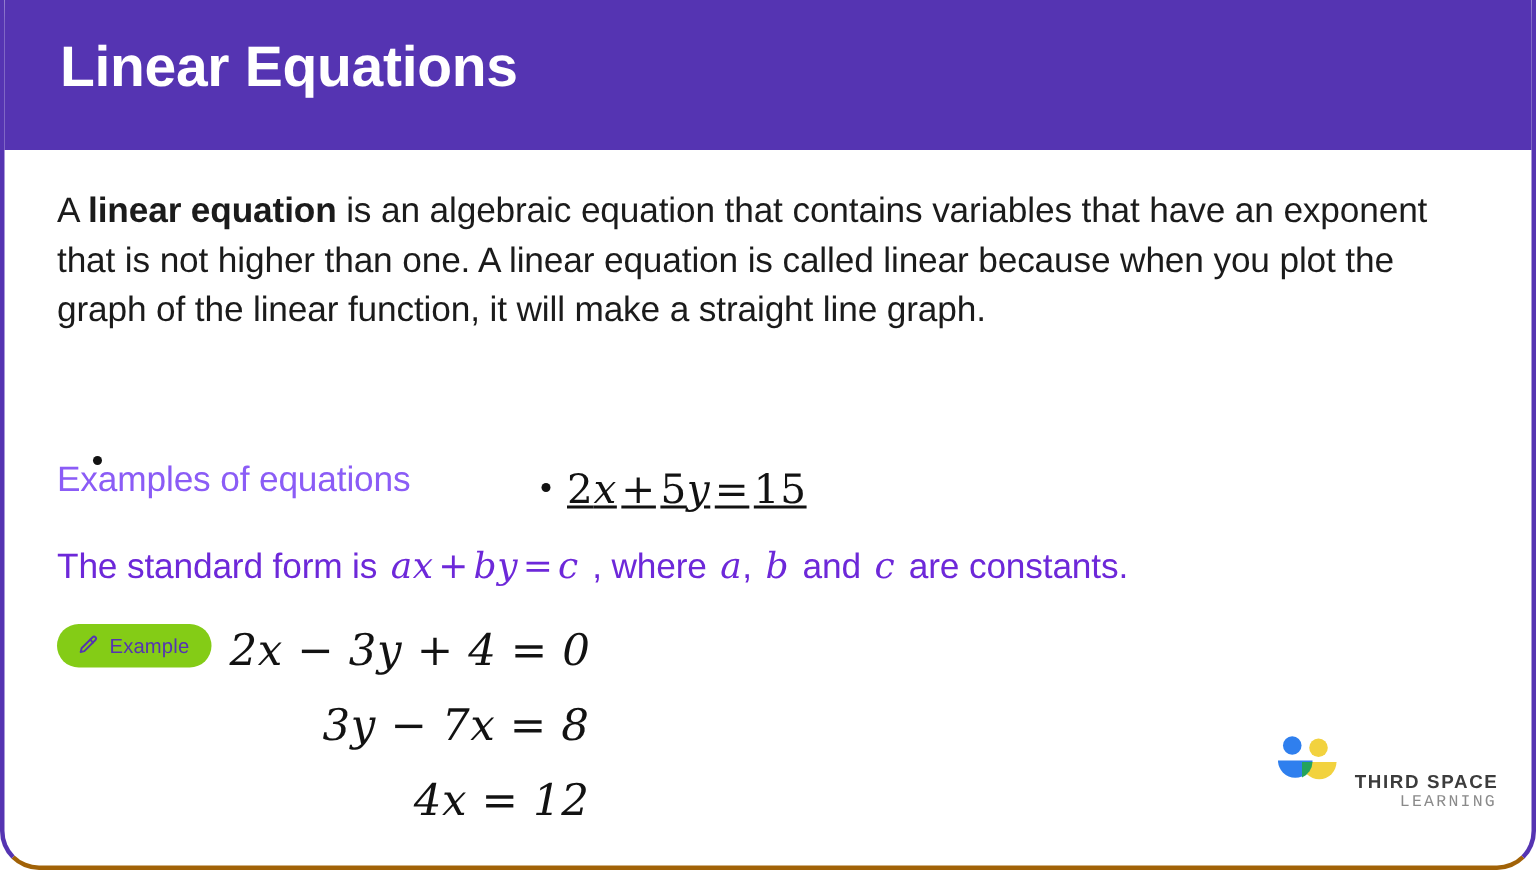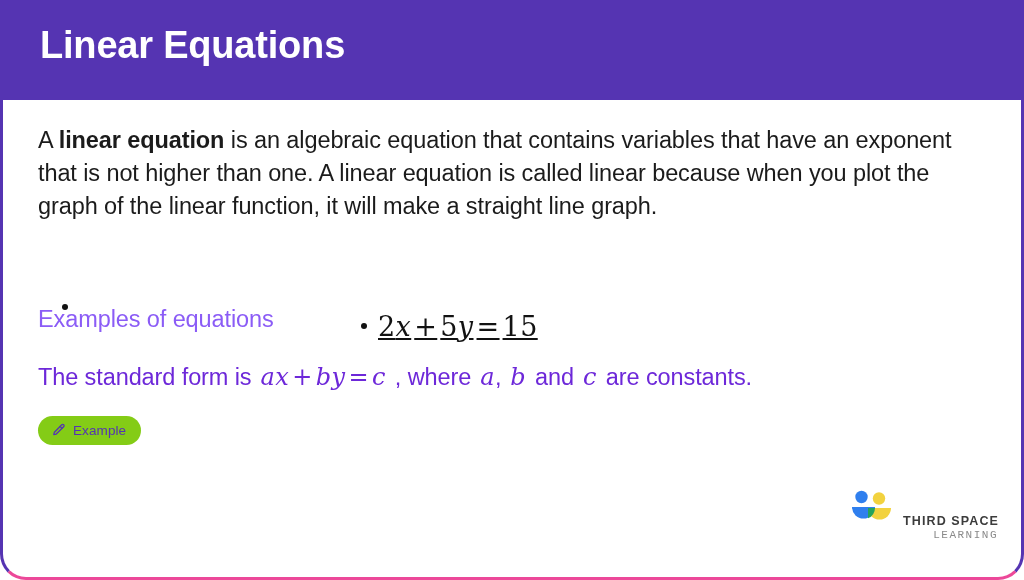--- a/index.html
+++ b/index.html
@@ -16,21 +16,21 @@
   }
 
   .card {
     position: relative;
     width: 1024px;
     height: 580px;
     box-sizing: border-box;
     background: #ffffff;
     border-left: 3px solid #5534B2;
     border-right: 3px solid #5534B2;
-    border-bottom: 3px solid #ec4899;
+    border-bottom: 3px solid #a16207;
     border-bottom-left-radius: 26px;
     border-bottom-right-radius: 26px;
     overflow: hidden;
   }
 
   
   .header {
     position: absolute;
     top: -3px;
     left: -3px;
@@ -235,20 +235,25 @@
     </div>
 
     <div class="example-badge">
       <svg class="pencil-icon" viewBox="0 0 24 24" fill="none" stroke="#5534B2" stroke-width="2" stroke-linecap="round" stroke-linejoin="round">
         <path d="M17.2 2.9a2.1 2.1 0 0 1 3 3L8.4 17.7l-4 1 1-4L17.2 2.9z"></path>
         <path d="M14.6 5.5l3 3"></path>
       </svg>
       <span class="badge-text">Example</span>
     </div>
 
+    <div class="equations">
+      <div class="equation mathtext">2x − 3y + 4 = 0</div>
+      <div class="equation mathtext">3y − 7x = 8</div>
+      <div class="equation mathtext">4x = 12</div>
+    </div>
 
     <div class="logo">
       <div class="logo-mark">
         <svg viewBox="0 0 46 33" width="46" height="33">
           <circle cx="13.5" cy="8" r="6.2" fill="#2F7FEE"></circle>
           <circle cx="31" cy="9.5" r="6.2" fill="#F2D23F"></circle>
           <path d="M4 18 a11.5 11.5 0 0 0 23 0 z" fill="#2F7FEE"></path>
           <path d="M20 19 a11.5 11.5 0 0 0 23 0 z" fill="#F2D23F"></path>
           <path d="M20 19 h7 a11.5 11.5 0 0 1 -7 10.3 z" fill="#24A35C"></path>
         </svg>

